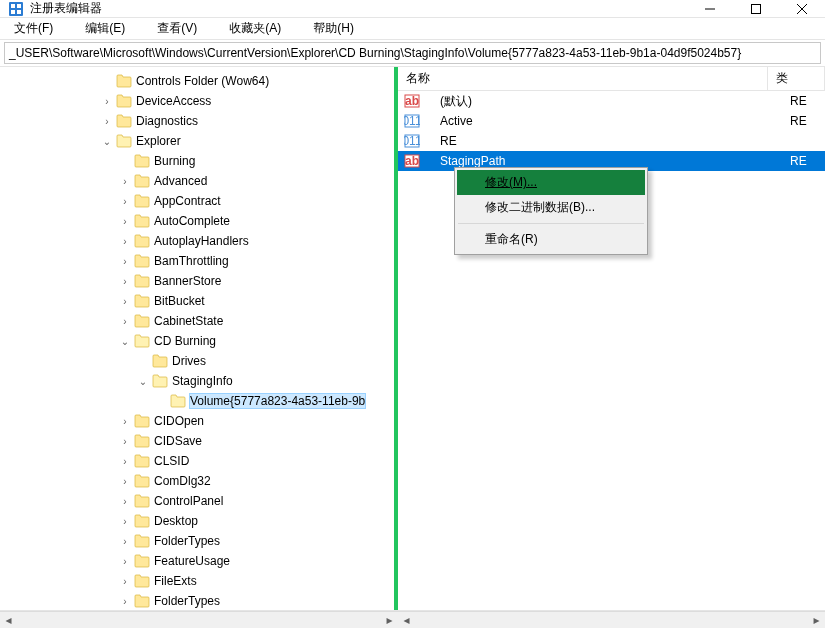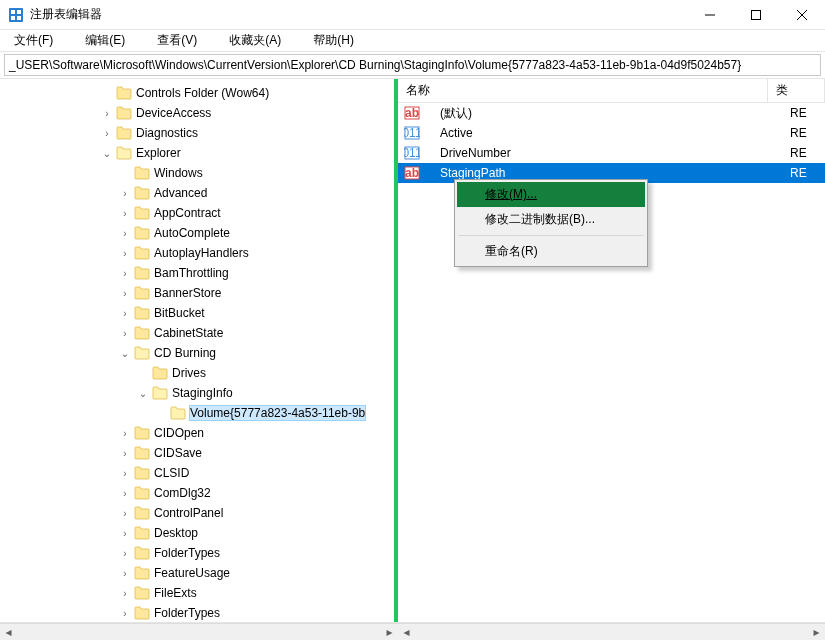--- a/index.html
+++ b/index.html
@@ -1,18 +1,18 @@
 <!DOCTYPE html>
 <html><head>
 <meta charset="utf-8">
 <style>
 * { box-sizing: border-box; margin: 0; padding: 0; font-family: "Segoe UI", Tahoma, sans-serif; font-size: 12px; }
 body { background: #fff; width: 825px; height: 640px; overflow: hidden; position: relative; }
 
-.titlebar { height: 30px; display: flex; align-items: center; padding-left: 8px; background: #fff; border-bottom: 1px solid #e5e5e5; }
+.titlebar { height: 18px; display: flex; align-items: center; padding-left: 8px; background: #fff; border-bottom: 1px solid #e5e5e5; }
 .titlebar .app-icon { width: 16px; height: 16px; margin-right: 6px; }
 .titlebar .title { flex: 1; font-size: 12px; }
 .titlebar .win-btn { width: 46px; height: 30px; display: flex; align-items: center; justify-content: center; }
 
 .menubar { height: 22px; display: flex; align-items: center; padding-left: 6px; border-bottom: 1px solid #e5e5e5; gap: 16px; }
 .menubar .menu-item { padding: 2px 8px; cursor: default; }
 
 .addressbar { height: 22px; border: 1px solid #c8c8c8; margin: 2px 4px; padding: 0 4px; display: flex; align-items: center; overflow: hidden; white-space: nowrap; font-size: 12px; }
 
 .content { display: flex; height: calc(640px - 30px - 22px - 26px - 18px); border-top: 1px solid #e5e5e5; }
@@ -118,21 +118,21 @@
         <span class="folder-icon"><svg viewBox="0 0 16 14">
             <path d="M1 3 L1 12 Q1 13 2 13 L14 13 Q15 13 15 12 L15 4 Q15 3 14 3 L7 3 L6 1 L2 1 Q1 1 1 2 Z" fill="#fff2b3" stroke="#d9b43a" stroke-width="0.7"></path>
           </svg></span>
         <span class="tree-label">Explorer</span>
       </div>
       <div class="tree-row" style="padding-left: 118px;">
         <span class="expander"></span>
         <span class="folder-icon"><svg viewBox="0 0 16 14">
             <path d="M1 3 L1 12 Q1 13 2 13 L14 13 Q15 13 15 12 L15 4 Q15 3 14 3 L7 3 L6 1 L2 1 Q1 1 1 2 Z" fill="#ffe89b" stroke="#d9b43a" stroke-width="0.7"></path>
           </svg></span>
-        <span class="tree-label">Windows</span>
+        <span class="tree-label">Burning</span>
       </div>
       <div class="tree-row" style="padding-left: 118px;">
         <span class="expander">›</span>
         <span class="folder-icon"><svg viewBox="0 0 16 14">
             <path d="M1 3 L1 12 Q1 13 2 13 L14 13 Q15 13 15 12 L15 4 Q15 3 14 3 L7 3 L6 1 L2 1 Q1 1 1 2 Z" fill="#ffe89b" stroke="#d9b43a" stroke-width="0.7"></path>
           </svg></span>
         <span class="tree-label">Advanced</span>
       </div>
       <div class="tree-row" style="padding-left: 118px;">
         <span class="expander">›</span>
@@ -302,21 +302,20 @@
               <text x="8" y="12" font-size="8" text-anchor="middle" fill="#4a90d9" font-family="monospace">011</text>
             </svg></span>
           <span style="width: 350px;">Active</span>
           <span>RE</span>
         </div>
         <div class="list-row">
           <span class="val-icon"><svg viewBox="0 0 16 16">
               <rect x="1" y="2" width="14" height="12" fill="#fff" stroke="#4a90d9"></rect>
               <text x="8" y="12" font-size="8" text-anchor="middle" fill="#4a90d9" font-family="monospace">011</text>
             </svg></span>
-          <span style="width: 350px;">DriveNumber</span>
           <span>RE</span>
         </div>
         <div class="list-row selected">
           <span class="val-icon"><svg viewBox="0 0 16 16">
               <rect x="1" y="2" width="14" height="12" fill="#fff" stroke="#d94a4a"></rect>
               <text x="8" y="12" font-size="8" text-anchor="middle" fill="#d94a4a" font-weight="bold">ab</text>
             </svg></span>
           <span style="width: 350px;">StagingPath</span>
           <span>RE</span>
         </div>

